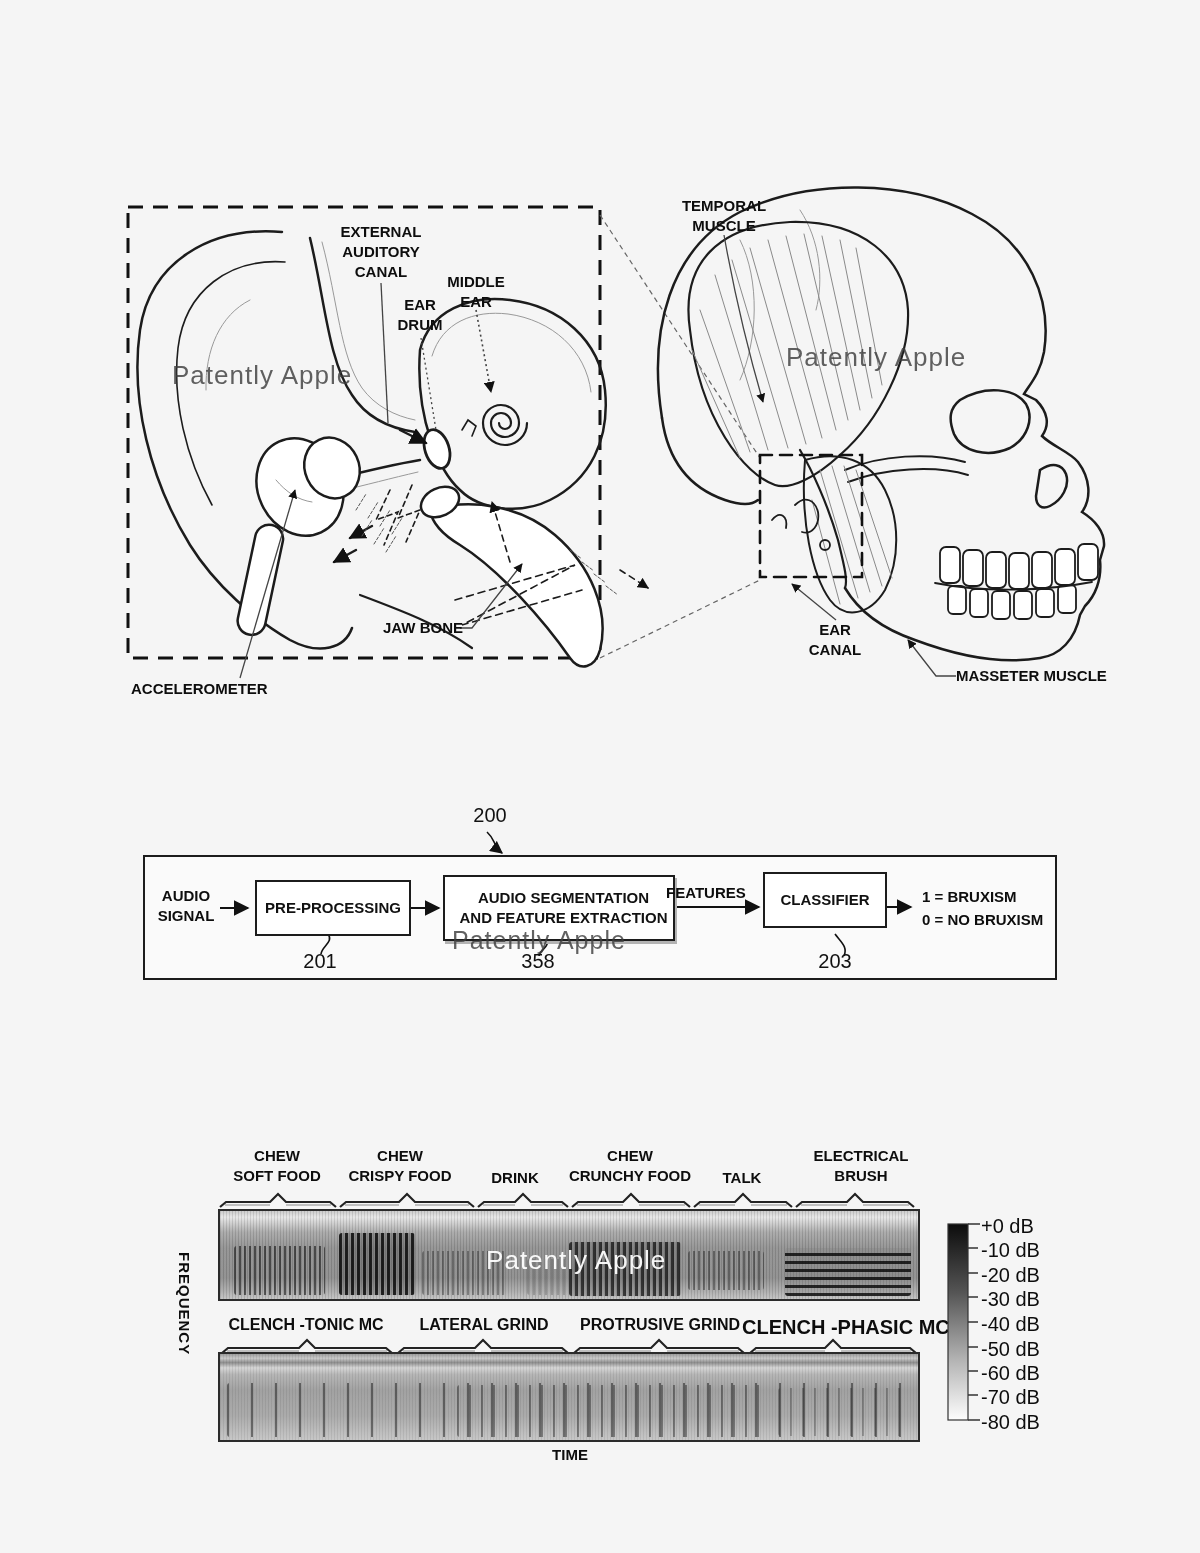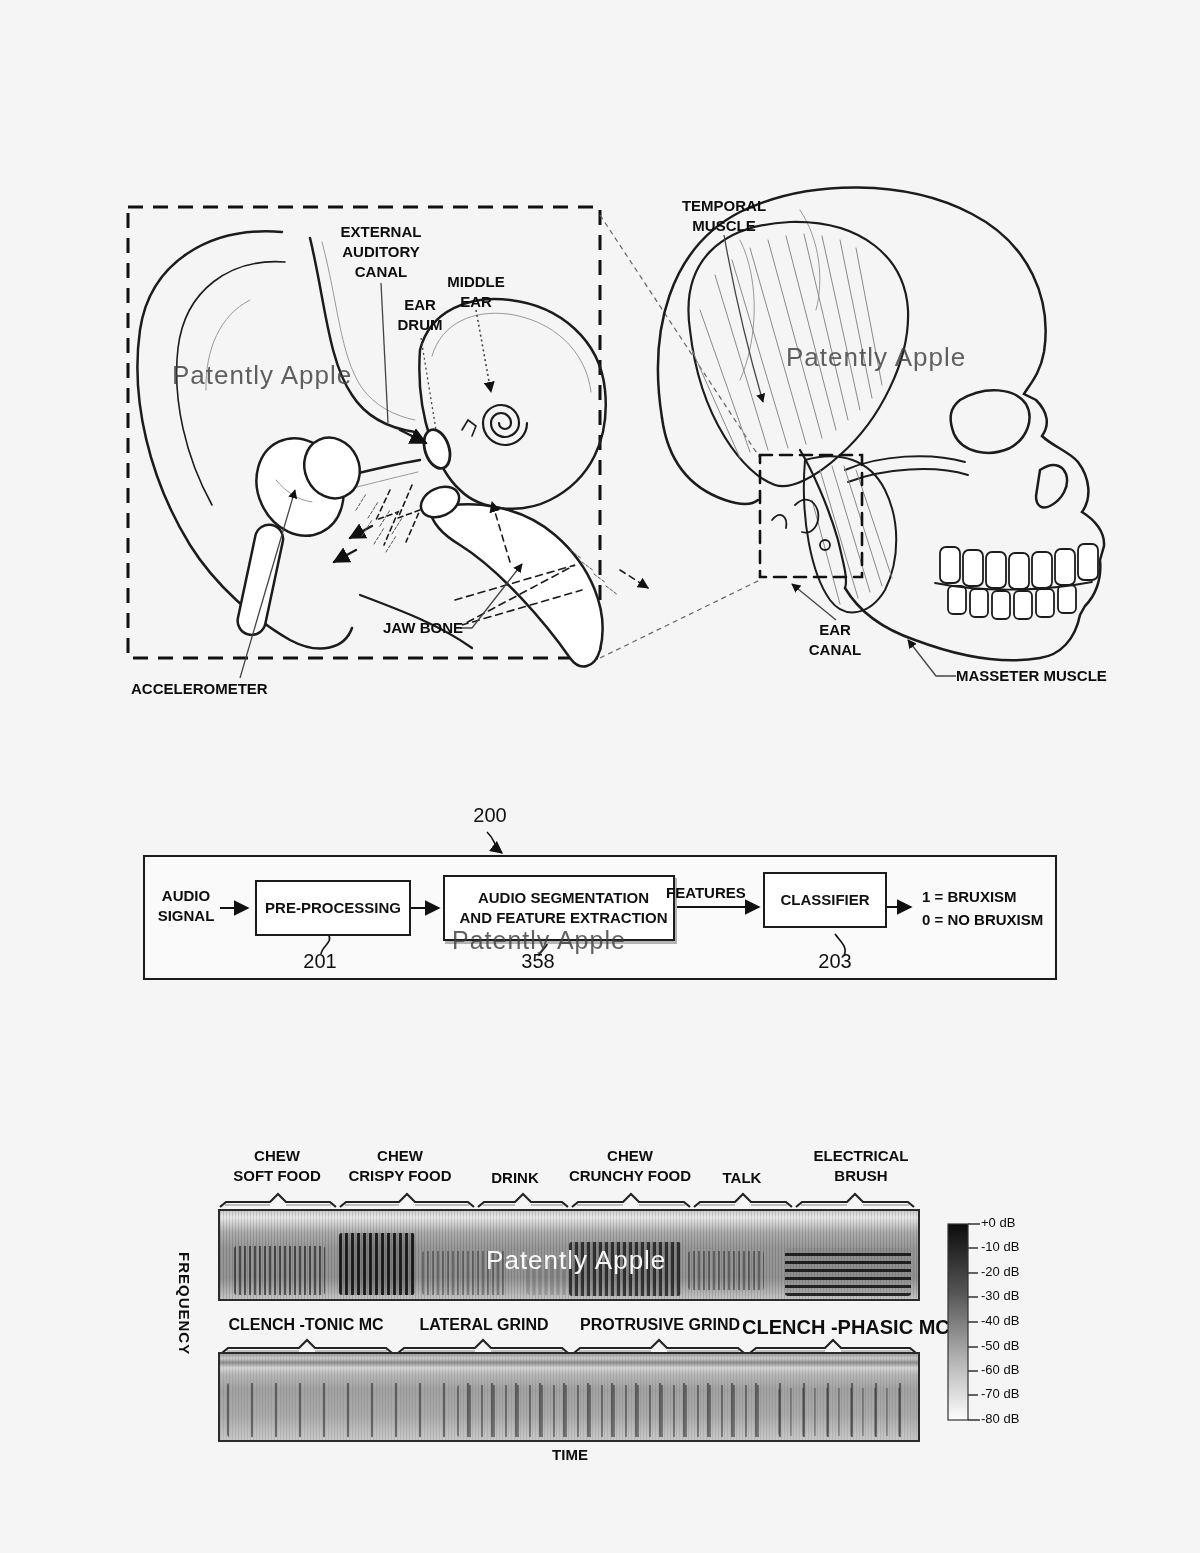--- a/index.html
+++ b/index.html
@@ -28,21 +28,21 @@
   .cl{position:absolute;border-radius:3px;}
   .c-med{background:repeating-linear-gradient(90deg, rgba(25,25,25,.62) 0 2px, rgba(140,140,140,.12) 2px 5px);}
   .c-dark{background:repeating-linear-gradient(90deg, rgba(8,8,8,.85) 0 3px, rgba(70,70,70,.28) 3px 6px);}
   .c-faint{background:repeating-linear-gradient(90deg, rgba(25,25,25,.6) 0 2px, rgba(140,140,140,.1) 2px 6px);opacity:.35;}
   .c-hband{background:repeating-linear-gradient(0deg, rgba(12,12,12,.85) 0 3px, rgba(120,120,120,.25) 3px 8px);}
   .c-vth{background:repeating-linear-gradient(90deg, rgba(20,20,20,.5) 0 2px, transparent 2px 24px);}
   .c-vth2{background:repeating-linear-gradient(90deg, rgba(20,20,20,.55) 0 2px, transparent 2px 12px);opacity:.75;}
   .wm-spec{position:absolute;left:50%;top:56%;transform:translate(-46%,-50%);color:#fff;opacity:.95;
            font-size:26px;letter-spacing:1px;white-space:nowrap;z-index:4;}
   .freq{writing-mode:vertical-rl;font-size:15px;font-weight:bold;letter-spacing:1px;color:#0d0d0d;}
-  .dbl{font-size:13px;color:#0d0d0d;white-space:nowrap;}
+  .dbl{font-size:20px;color:#0d0d0d;white-space:nowrap;}
 </style>
 </head>
 <body>
 
 <div class="page">
 
 
 
   <svg style="left:100px;top:180px;" width="1060" height="540" viewBox="0 0 1060 540">
     <defs>

